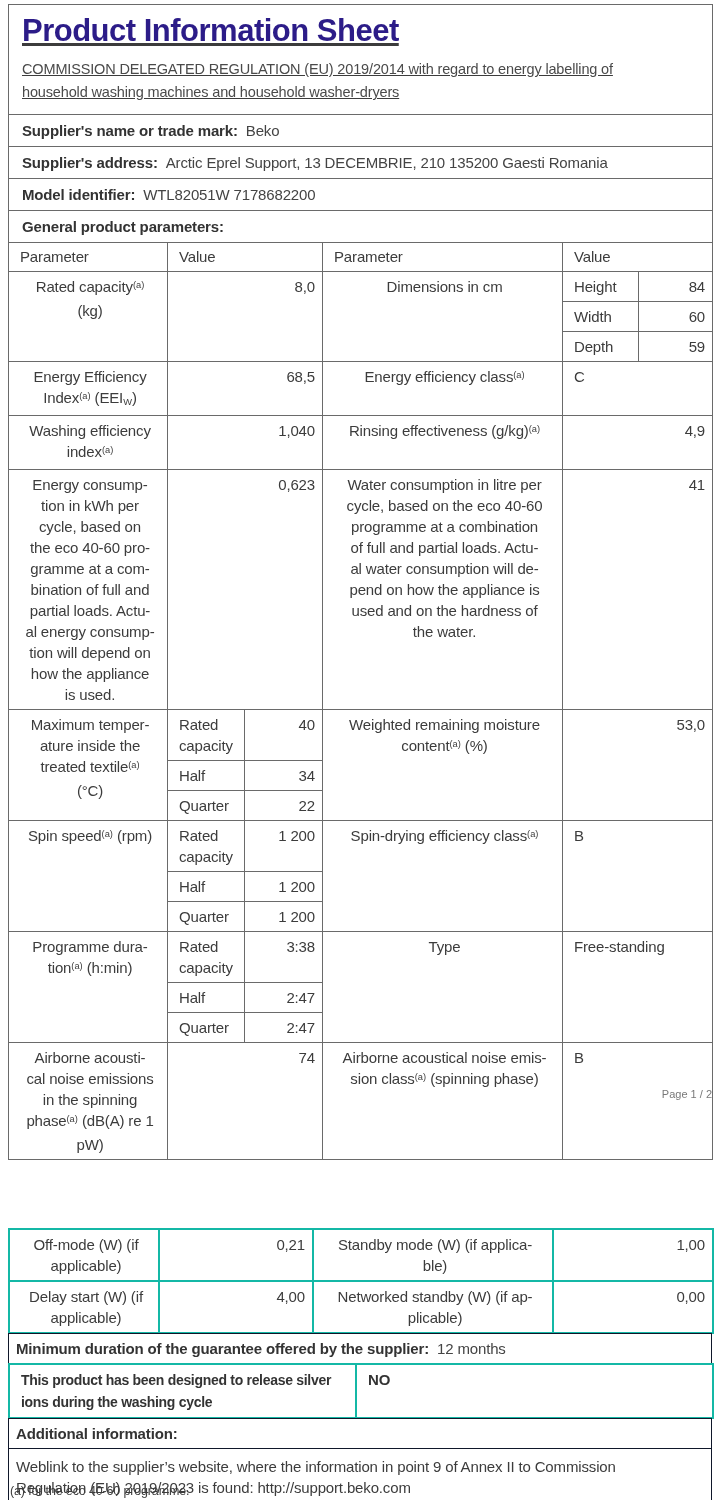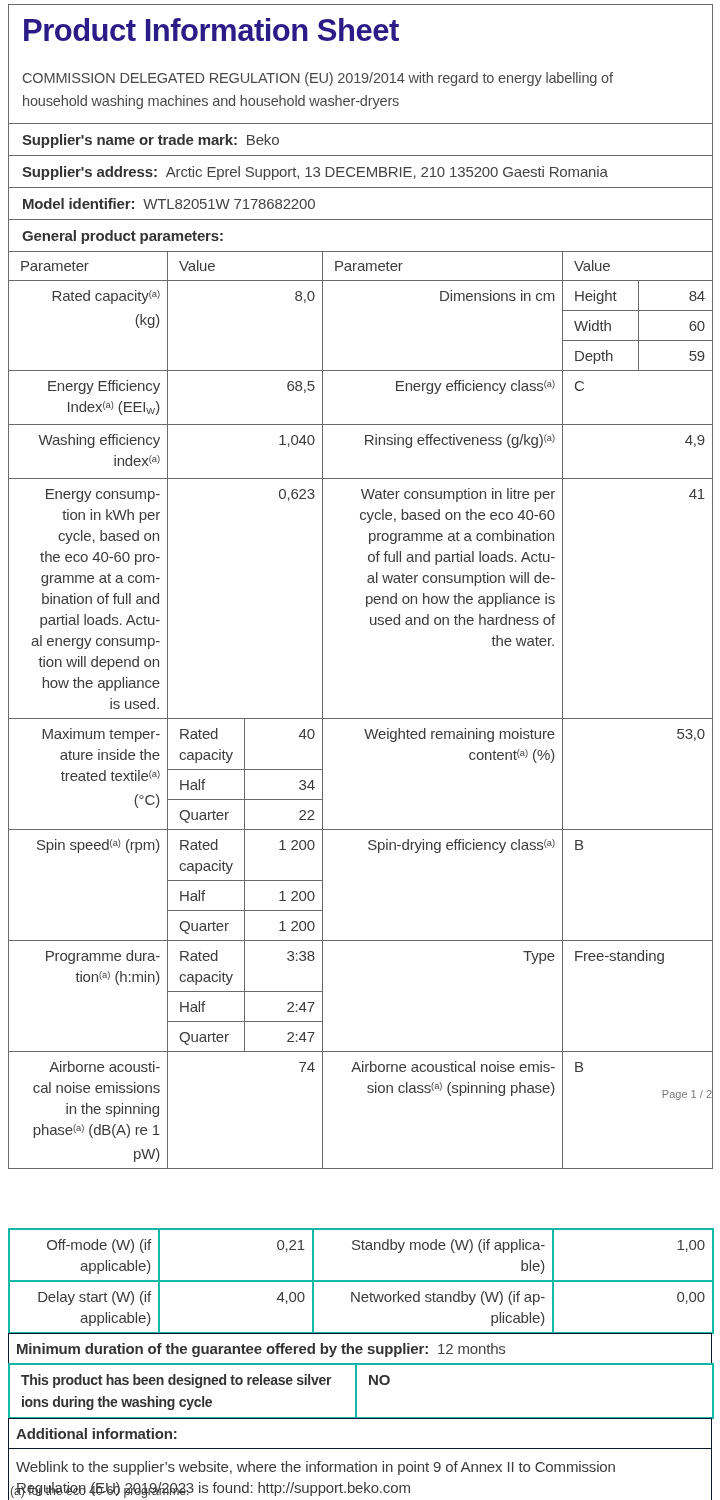--- a/index.html
+++ b/index.html
@@ -8,28 +8,28 @@
     width:720px; height:1500px; position:relative; overflow:hidden;
     font-family:"Liberation Sans","DejaVu Sans",sans-serif;
     color:#3c3c3c; font-size:15px; line-height:21px; letter-spacing:-0.15px;
   }
   .page { position:absolute; left:0; top:0; width:720px; height:1500px; }
 
   
   table { border-collapse:collapse; table-layout:fixed; }
   .sheet { position:absolute; left:8px; top:4px; width:704px; }
   .sheet td { border:1px solid #6a6a6a; vertical-align:top; padding:4px 7px 4px 11px; }
-  .titlecell { padding:6px 14px 10px 13px !important; }
+  .titlecell { padding:6px 14px 10px 13px !important;text-decoration:underline; }
   .doc-title { color:#2c1c88; font-size:31px; line-height:40px; font-weight:700; letter-spacing:-0.5px; }
-  .regulation { color:#4a4a4a; font-size:14.5px; line-height:23px; margin-top:16px; }
+  .regulation { color:#4a4a4a; font-size:14.5px; line-height:23px; margin-top:7px; }
   .labelrow td { padding:5px 14px 5px 13px !important; }
   .lbl { font-weight:700; color:#333333; }
   .lblval { margin-left:8px; color:#444444; }
   .hdr td { height:28px; padding-top:3px; }
-  .param { text-align:right; }
+  .param { text-align:center; }
   .num { text-align:right; padding-right:7px !important; white-space:nowrap; }
   .txt { text-align:left; }
   sup { font-size:0.62em; vertical-align:baseline; position:relative; top:-0.45em; letter-spacing:0; }
   sub { font-size:0.62em; vertical-align:baseline; position:relative; top:0.25em; letter-spacing:0; }
 
   
   .pagenum { position:absolute; right:8px; top:1084px; font-size:11px; color:#787878; letter-spacing:0; }
 
   
   .p2 { position:absolute; left:8px; top:1228px; width:704px; }

